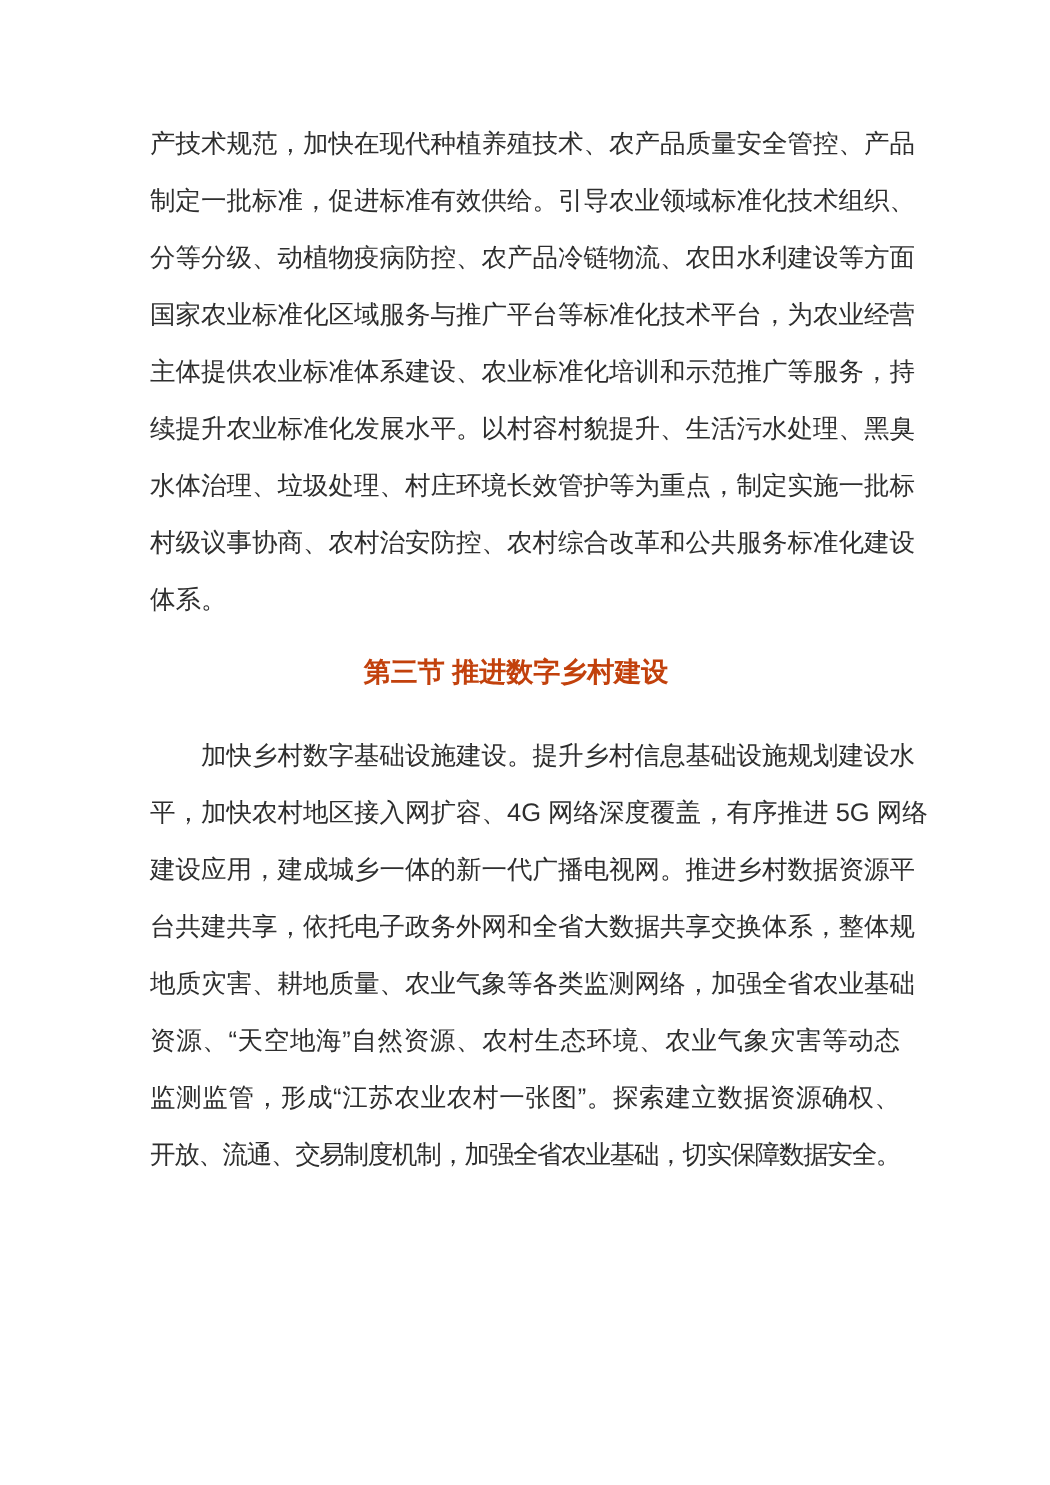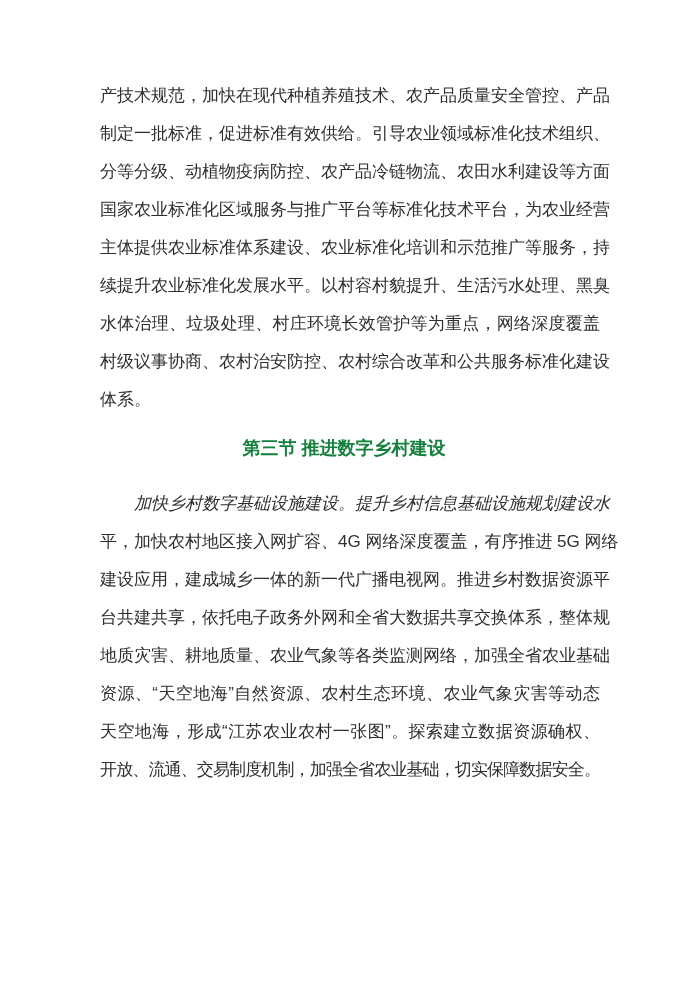--- a/index.html
+++ b/index.html
@@ -31,57 +31,56 @@
     overflow: visible;
   }
   .line.last {
     text-align-last: left;
   }
   .line.squeeze {
     letter-spacing: -0.9px;
   }
   .line.indent {
     text-indent: 34px;
-    font-style: italic;
   }
   .heading {
     height: 38px;
     line-height: 38px;
     margin-top: 10px;
     margin-bottom: 18px;
     font-size: 18px;
     font-weight: bold;
     text-align: left;
     text-align-last: center;
-    color: #15803d;
+    color: #c2410c;
   }
 </style>
 </head>
 <body>
 
 <div class="page">
 
   <div class="para">
     <div class="line">产技术规范，加快在现代种植养殖技术、农产品质量安全管控、产品</div>
     <div class="line">制定一批标准，促进标准有效供给。引导农业领域标准化技术组织、</div>
     <div class="line">分等分级、动植物疫病防控、农产品冷链物流、农田水利建设等方面</div>
     <div class="line">国家农业标准化区域服务与推广平台等标准化技术平台，为农业经营</div>
     <div class="line">主体提供农业标准体系建设、农业标准化培训和示范推广等服务，持</div>
     <div class="line">续提升农业标准化发展水平。以村容村貌提升、生活污水处理、黑臭</div>
-    <div class="line">水体治理、垃圾处理、村庄环境长效管护等为重点，网络深度覆盖</div>
+    <div class="line">水体治理、垃圾处理、村庄环境长效管护等为重点，制定实施一批标</div>
     <div class="line">村级议事协商、农村治安防控、农村综合改革和公共服务标准化建设</div>
     <div class="line last">体系。</div>
   </div>
 
   <div class="heading">第三节 推进数字乡村建设</div>
 
   <div class="para">
     <div class="line indent">加快乡村数字基础设施建设。提升乡村信息基础设施规划建设水</div>
     <div class="line">平，加快农村地区接入网扩容、4G 网络深度覆盖，有序推进 5G 网络</div>
     <div class="line">建设应用，建成城乡一体的新一代广播电视网。推进乡村数据资源平</div>
     <div class="line">台共建共享，依托电子政务外网和全省大数据共享交换体系，整体规</div>
     <div class="line">地质灾害、耕地质量、农业气象等各类监测网络，加强全省农业基础</div>
     <div class="line">资源、“天空地海”自然资源、农村生态环境、农业气象灾害等动态</div>
-    <div class="line">天空地海，形成“江苏农业农村一张图”。探索建立数据资源确权、</div>
+    <div class="line">监测监管，形成“江苏农业农村一张图”。探索建立数据资源确权、</div>
     <div class="line squeeze">开放、流通、交易制度机制，加强全省农业基础，切实保障数据安全。</div>
   </div>
 
 </div>
 
 </body></html>

